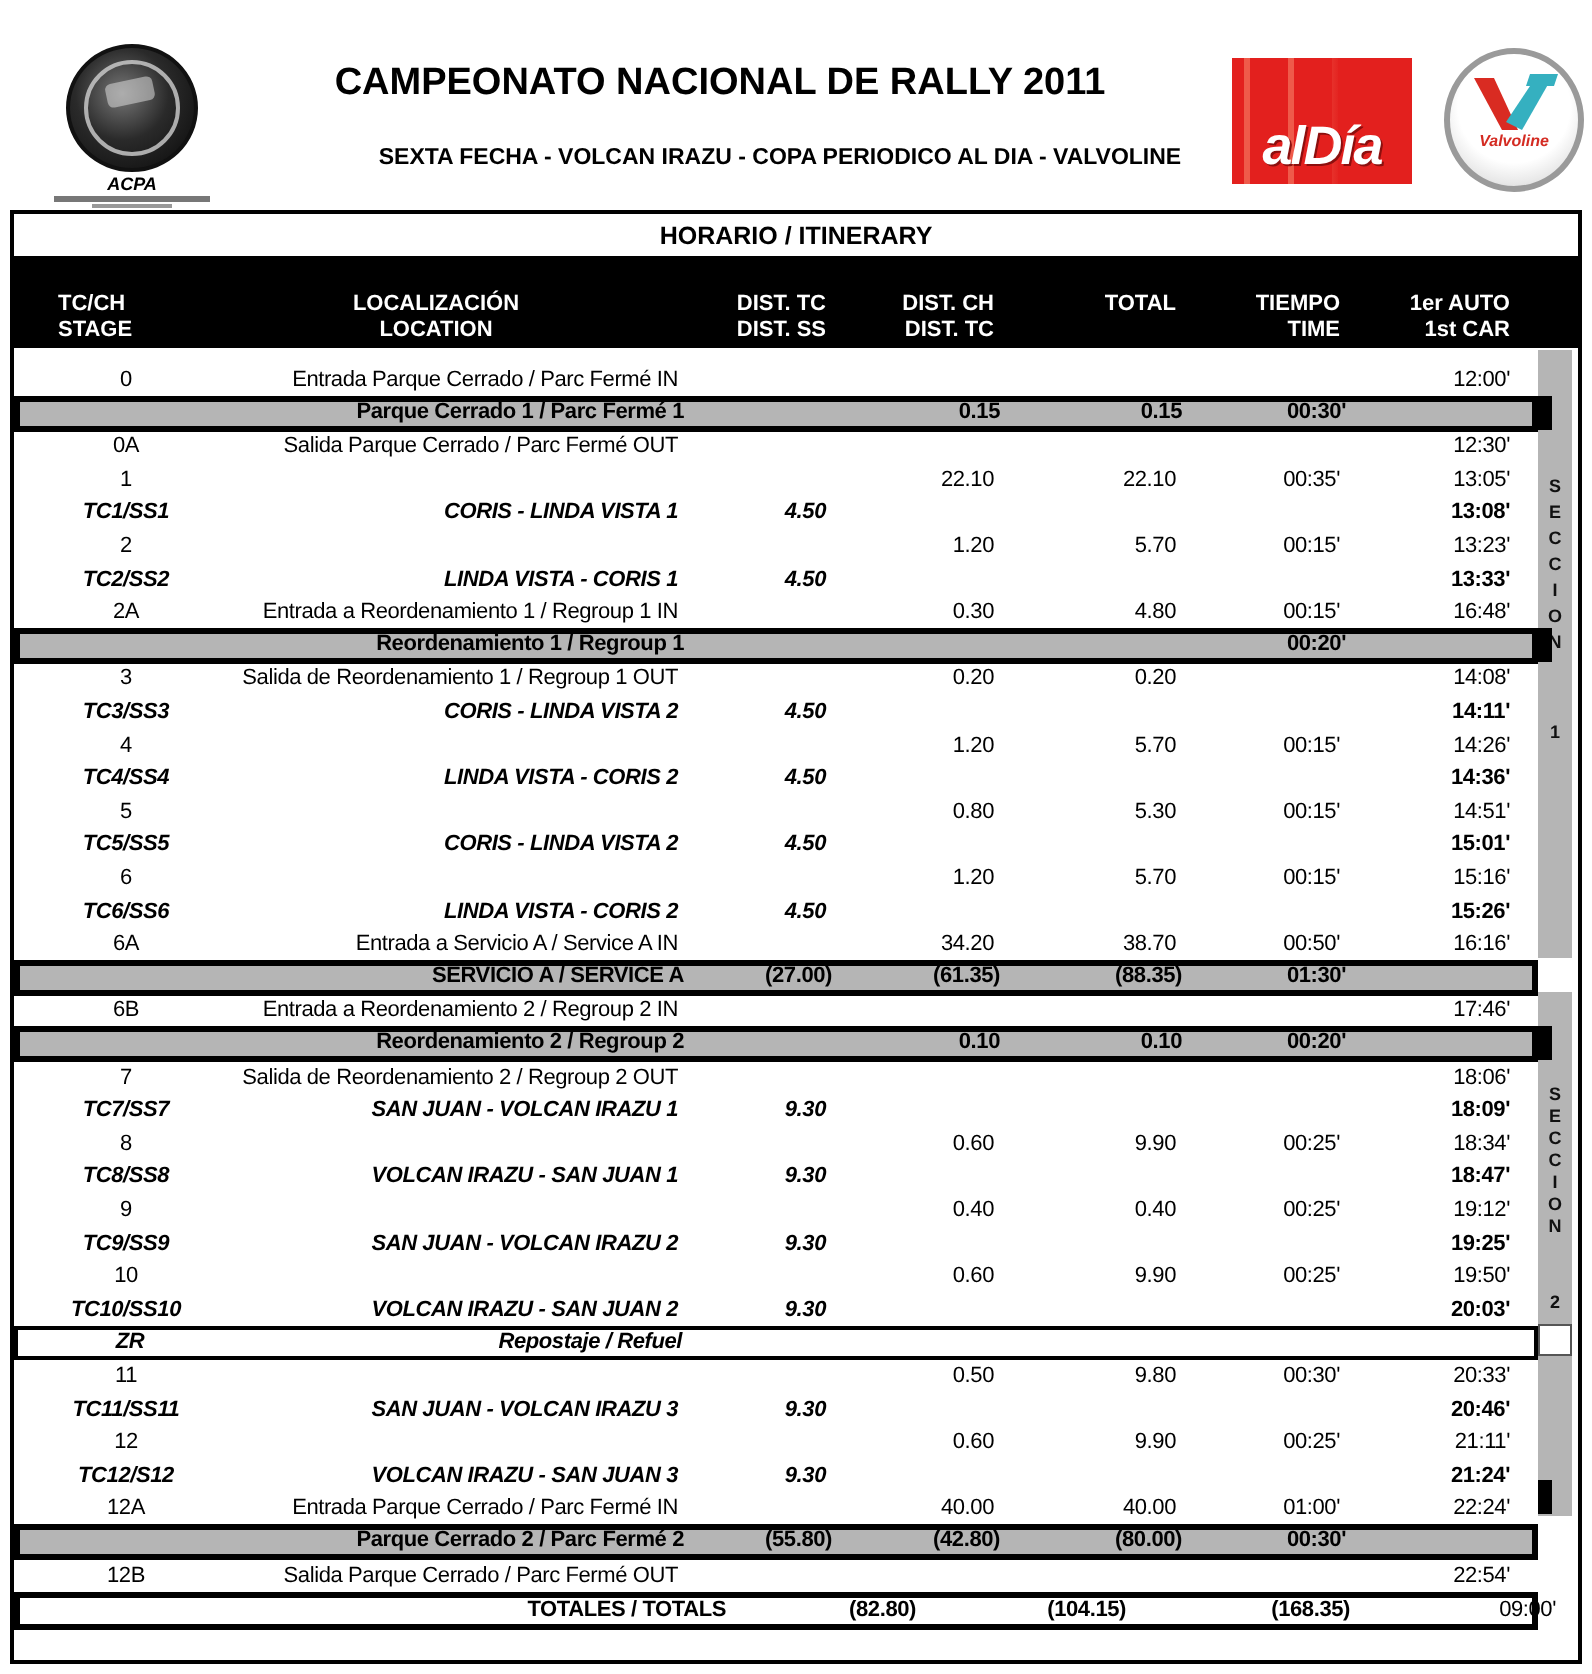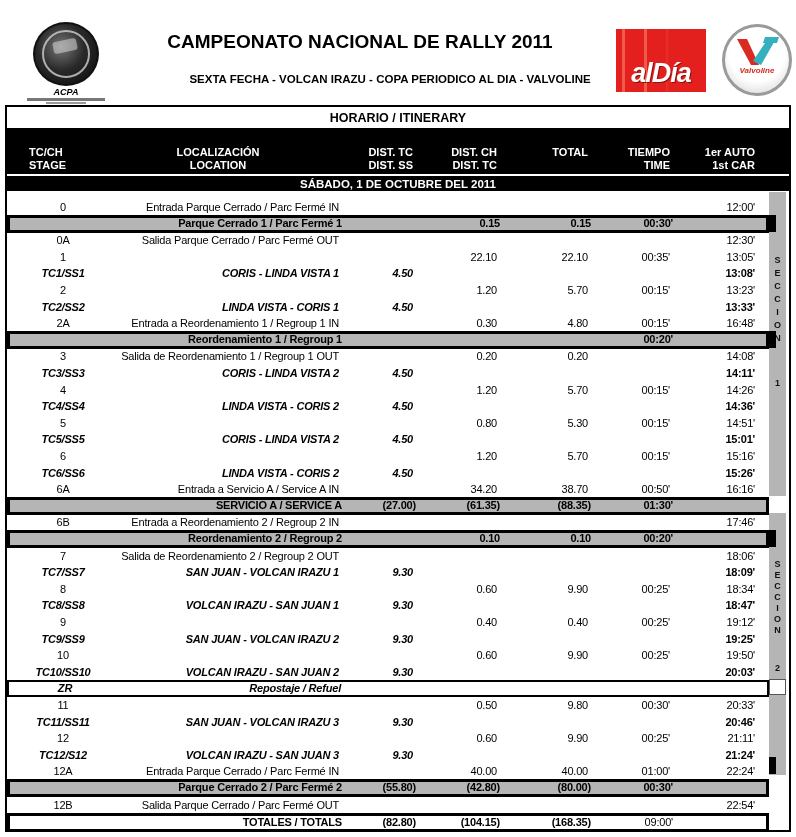--- a/index.html
+++ b/index.html
@@ -63,21 +63,21 @@
   .c-car{text-align:right;padding-right:8px;}
 
   .row.stage{font-weight:bold;font-style:italic;}
   .row.stage .c-car{font-style:normal;}
 
   .row.highlight{background:#b5b5b5;border:3px solid #000;box-sizing:border-box;
                  height:18px;line-height:11.5px;font-weight:bold;margin:-0.7px 0;}
   .row.refuel{border:2px solid #000;box-sizing:border-box;height:17px;line-height:12.5px;
               font-weight:bold;font-style:italic;margin:-0.2px 0;}
   .row.totals{border:3px solid #000;box-sizing:border-box;height:19px;line-height:12.5px;
-              font-weight:bold;}
+              font-weight:bold;gap:21px;}
   .row.totals .c-num.reg{font-weight:normal;}
 
   
   .strip{position:absolute;right:3px;width:17px;background:#b5b5b5;
          display:flex;flex-direction:column;align-items:center;
          font-size:9px;font-weight:bold;color:#111;}
   .strip .ltr{line-height:13px;}
   .strip .num{line-height:12px;}
   .strip-1{top:1px;height:304px;}
   .strip-1 .pad{height:62px;}
@@ -149,21 +149,20 @@
         </div>
         <div class="head-col num">
           <div>TIEMPO</div>
           <div>TIME</div>
         </div>
         <div class="head-col num">
           <div>1er AUTO</div>
           <div>1st CAR</div>
         </div>
       </div>
-    <div class="date-band">SÁBADO, 1 DE OCTUBRE DEL 2011</div>
 
     <div class="rows-area" id="rows">
       <div class="strip strip-1">
         <div class="tick t1a"></div>
         <div class="tick t1b"></div>
       <div class="pad"></div>
           <div class="ltr">S</div>
           <div class="ltr">E</div>
           <div class="ltr">C</div>
           <div class="ltr">C</div>

